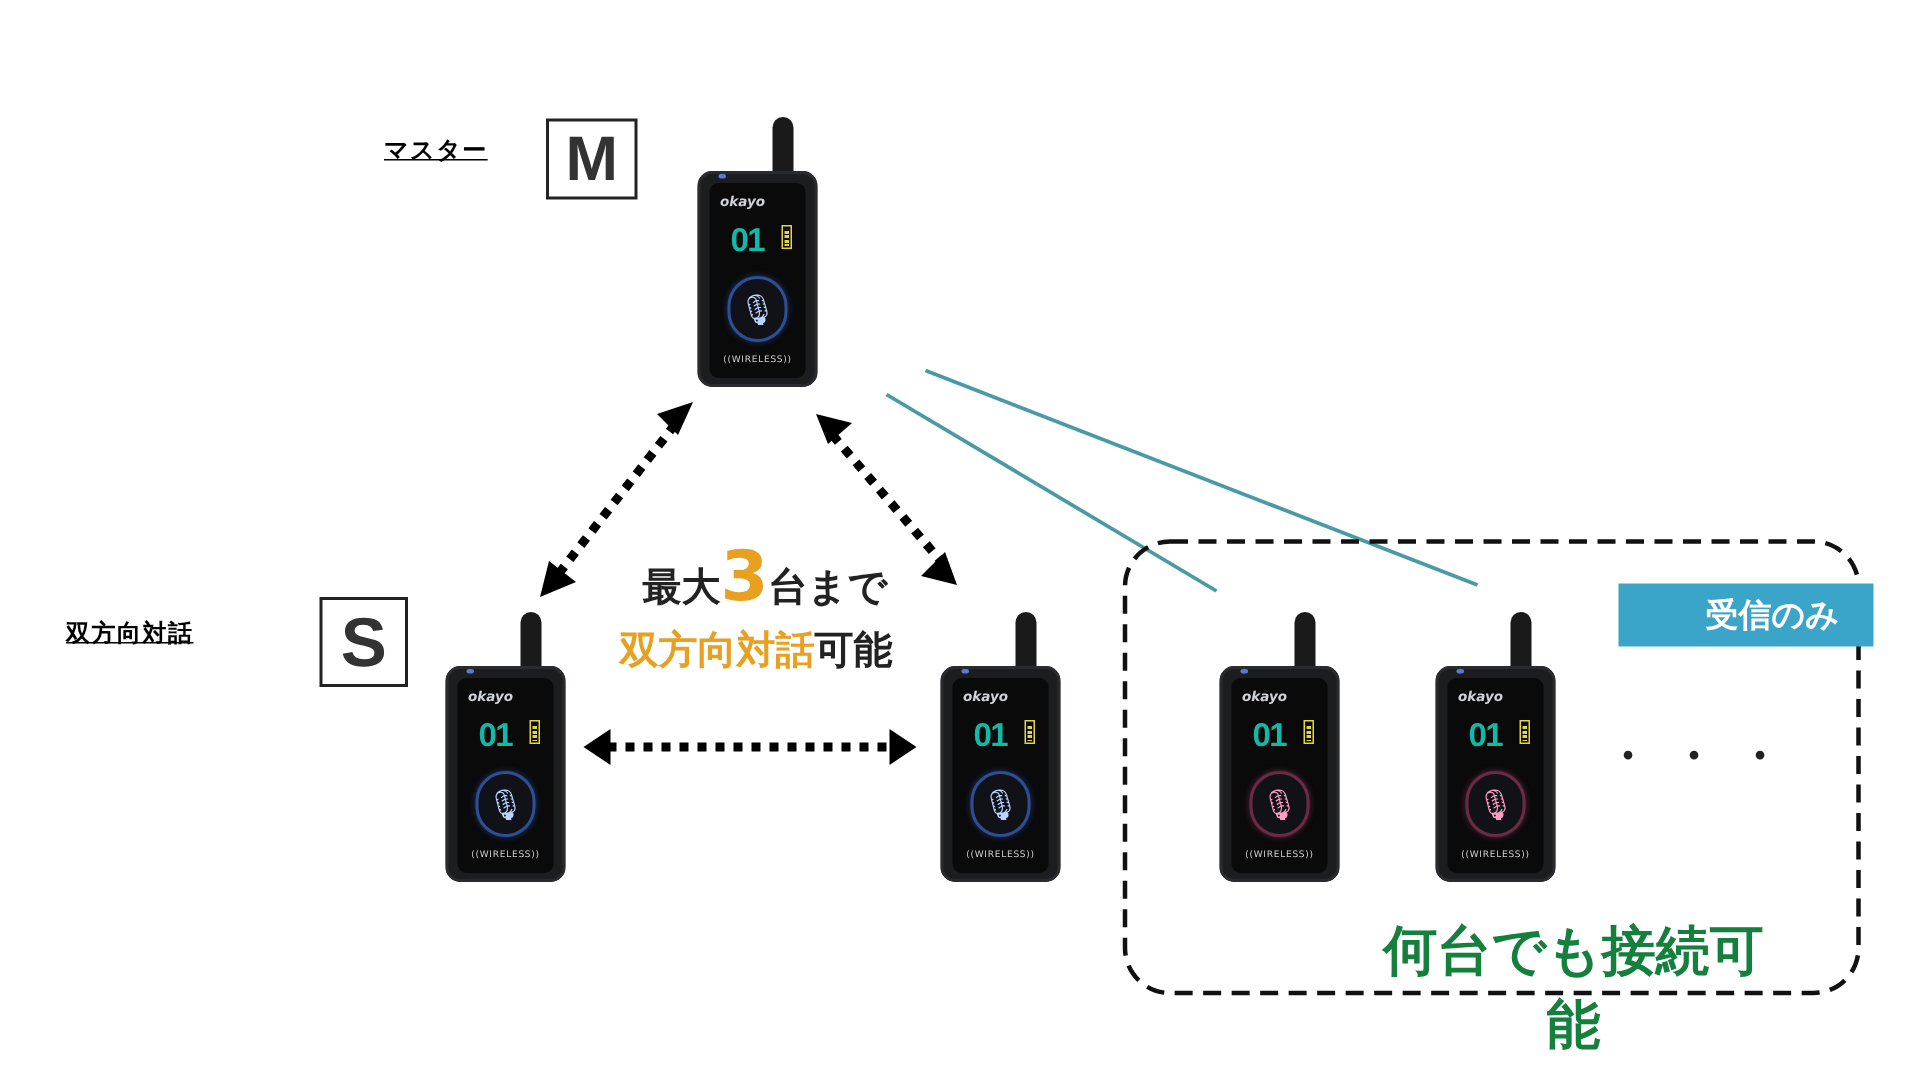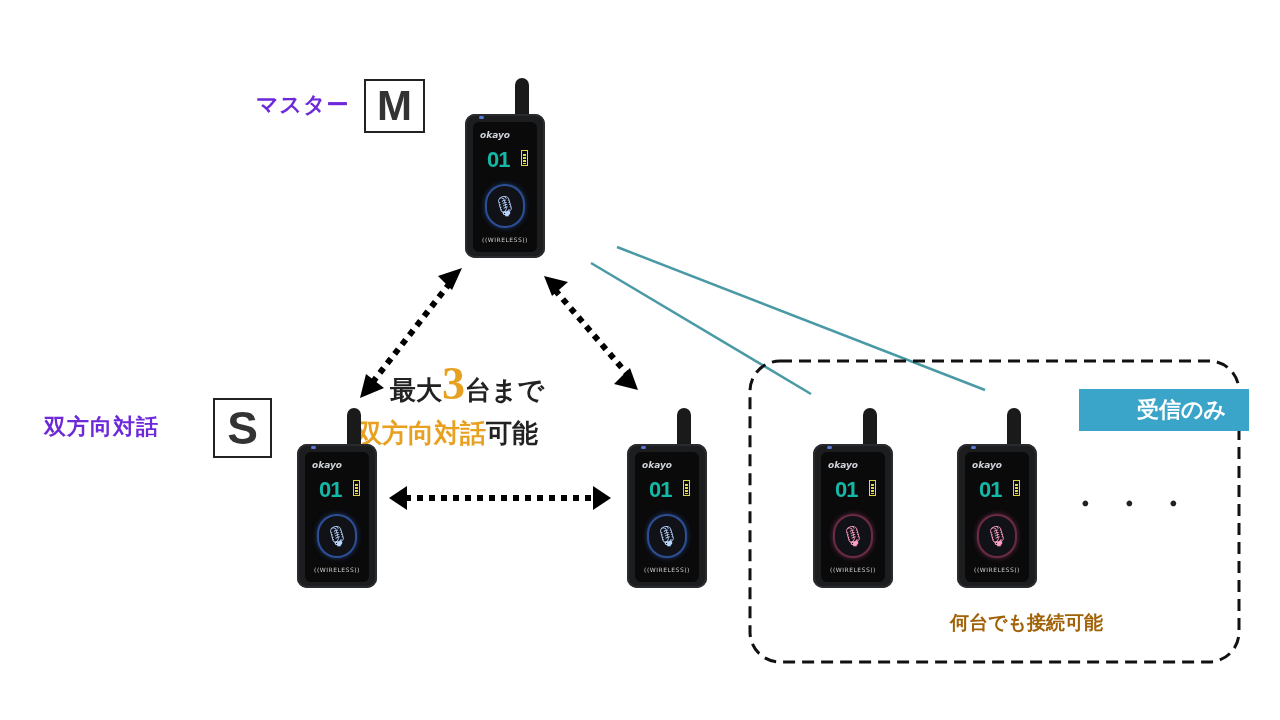--- a/index.html
+++ b/index.html
@@ -1,22 +1,22 @@
 <!DOCTYPE html>
 <html><head>
 <meta charset="utf-8">
 <style>
   html, body { margin:0; padding:0; }
   body { width:1280px; height:720px; background:#ffffff; position:relative; overflow:hidden;
          font-family:"DejaVu Sans", sans-serif; }
   .abs { position:absolute; }
-  .label-text { font-size:22px; font-weight:bold; color:#6d28d9; letter-spacing:1px; }
+  .label-text { font-size:16px; font-weight:bold; color:#000000; letter-spacing:1px;text-decoration:underline; }
   .letter-box { border:2px solid #222; background:#fff; display:flex; align-items:center; justify-content:center;
                 font-family:"Liberation Sans", sans-serif; font-weight:bold; color:#333; }
-  .center-text { font-weight:bold; color:#222;font-family:Liberation Serif, serif; }
+  .center-text { text-align:center; font-weight:bold; color:#222; }
   .orange { color:#e8a020; }
   .tag { background:#3ba5c9; color:#fff; font-weight:bold; font-size:22px; display:flex; align-items:center; justify-content:center; }
   .device { position:absolute; width:80px; height:180px; }
   .antenna { position:absolute; left:50px; top:0; width:14px; height:42px; background:#1a1a1a; border-radius:7px 7px 2px 2px; }
   .body { position:absolute; left:0; top:36px; width:80px; height:144px; background:#1c1d1f; border-radius:10px;
           box-shadow: inset 0 0 0 2px #2a2b2e; }
   .led { position:absolute; left:14px; top:38px; width:5px; height:3px; background:#5a78d8; border-radius:2px; }
   .screen { position:absolute; left:8px; top:44px; width:64px; height:130px; background:#0a0a0b; border-radius:6px; }
   .brand { position:absolute; left:0; width:44px; top:8px; text-align:center; font-size:9px; font-style:italic; font-weight:bold;
            color:#cfd3d8; font-family:"DejaVu Sans", sans-serif; }
@@ -69,26 +69,26 @@
 
 <div class="abs label-text" style="left:256px;top:90px;">マスター</div>
 <div class="abs letter-box" style="left:364px;top:79px;width:57px;height:50px;font-size:42px;">M</div>
 
 <div class="abs label-text" style="left:44px;top:412px;">双方向対話</div>
 <div class="abs letter-box" style="left:213px;top:398px;width:55px;height:56px;font-size:46px;">S</div>
 
 <div class="abs center-text" style="left:390px;top:364px;width:240px;">
   <span style="font-size:26px;">最大</span><span class="orange" style="font-size:46px;line-height:40px;">3</span><span style="font-size:26px;">台まで</span>
 </div>
-<div class="abs center-text" style="left:356px;top:416px;width:250px;font-size:26px;">
+<div class="abs center-text" style="left:379px;top:416px;width:250px;font-size:26px;">
   <span class="orange">双方向対話</span><span>可能</span>
 </div>
 
 <div class="abs tag" style="left:1079px;top:389px;width:135px;height:42px;padding-left:35px;">受信のみ</div>
-<div class="abs center-text" style="left:950px;top:610px;width:270px;font-size:19px;color:#a16207;">何台でも接続可能</div>
+<div class="abs center-text" style="left:914px;top:610px;width:270px;font-size:36px;color:#15803d;">何台でも接続可能</div>
 <div class="abs dots" style="left:1070px;top:484px;">・・・</div>
 
 <div class="device" style="left:465px;top:78px;">
   <div class="antenna"></div>
   <div class="body"></div>
   <div class="led"></div>
   <div class="screen">
     <div class="brand">okayo</div>
     <div class="channel">01</div>
     <div class="battery"></div>

